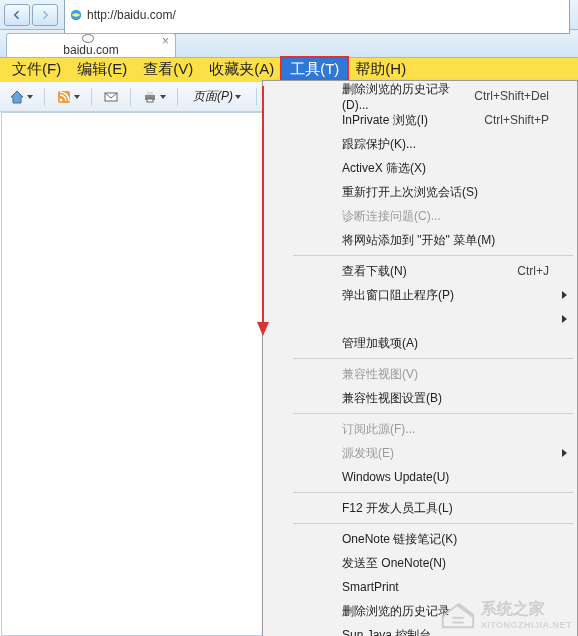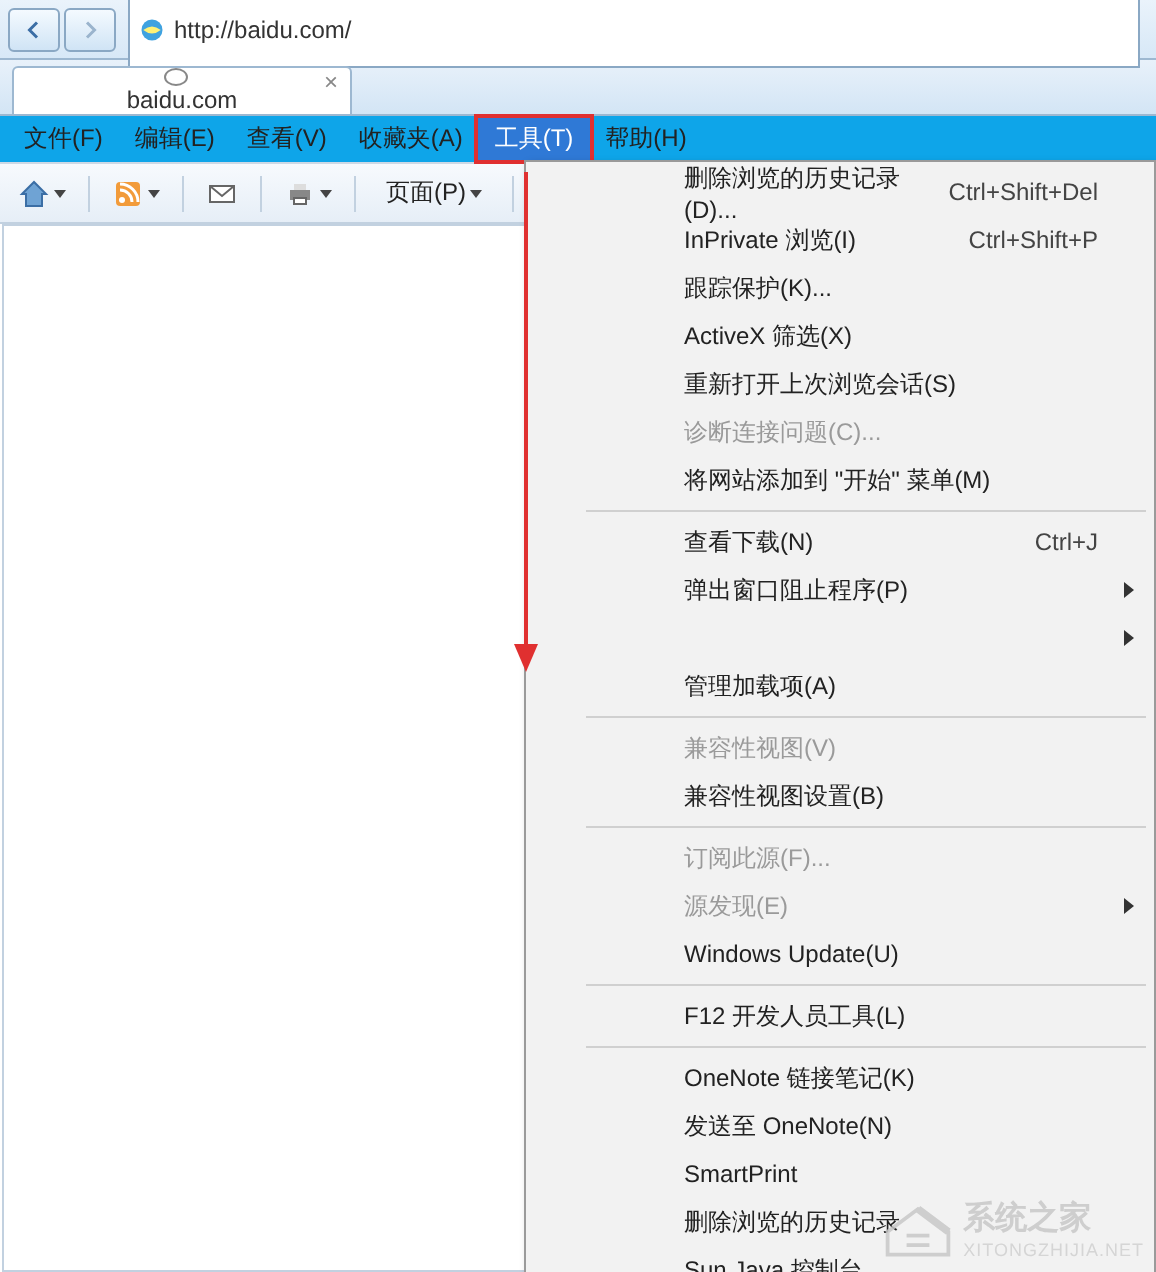--- a/index.html
+++ b/index.html
@@ -12,27 +12,27 @@
 .addrbar { flex: 1; height: 39px; background: #fff; border: 1px solid #8aa8c4; margin: 0 4px; display: flex; align-items: center; padding: 0 4px; font-size: 12px; color: #333; }
 .addrbar .e-icon { width: 14px; height: 14px; margin-right: 4px; }
 
 
 .tabstrip { height: 28px; background: linear-gradient(#e8f1fa,#d3e5f5); display: flex; align-items: flex-end; padding-left: 6px; border-bottom: 1px solid #9db8d1; }
 .tab { height: 24px; background: #fff; border: 1px solid #9db8d1; border-bottom: none; border-radius: 3px 3px 0 0; padding: 0 8px; display: flex; align-items: center; font-size: 12px; color: #333; min-width: 170px; position: relative; flex-direction: column; }
 .tab .fav { width: 12px; height: 12px; border: 1px solid #888; border-radius: 50%; margin-right: 6px; display: inline-block; }
 .tab .close { position: absolute; right: 6px; color: #888; font-size: 12px; }
 
 
-.menubar { height: 24px; background: #0ea5e9; display: flex; align-items: center; padding: 0 4px; border-bottom: 1px solid #cdd9e5; font-size: 12px; }
+.menubar { height: 24px; background: #fde047; display: flex; align-items: flex-start; padding: 0 4px; border-bottom: 1px solid #cdd9e5; font-size: 15px; }
 .menu-item { padding: 2px 8px; cursor: default; color: #222; }
 .menu-item.active { background: #2f79d6; color: #fff; outline: 2px solid #e03030; outline-offset: 0; }
 
 
 .toolbar { height: 30px; background: linear-gradient(#f7fafd,#e6eef7); display: flex; align-items: center; padding: 0 6px; border-bottom: 1px solid #c2d1e0; gap: 6px; }
-.tbtn { display: flex; align-items: center; justify-content: center; height: 22px; min-width: 22px; border: 1px solid transparent; border-radius: 2px; cursor: pointer; padding: 0 2px; }
+.tbtn { display: flex; align-items: center; justify-content: center; height: 22px; min-width: 22px; border: 1px solid transparent; border-radius: 2px; cursor: pointer; padding: 0 2px; font-style: italic; }
 .tbtn svg { width: 16px; height: 16px; }
 .caret { width: 0; height: 0; border-left: 3px solid transparent; border-right: 3px solid transparent; border-top: 4px solid #444; margin-left: 2px; }
 .sep { width: 1px; height: 18px; background: #c2d1e0; margin: 0 2px; }
 .tbtn.text { font-size: 12px; color: #222; padding: 0 6px; }
 
 
 .content { position: absolute; top: 112px; left: 0; right: 0; bottom: 0; background: #fff; border-right: 1px solid #c2d1e0; }
 .content-inner { border: 1px solid #c2d1e0; margin: 0 1px; height: 100%; }
 
 
@@ -41,21 +41,21 @@
 .dd-item.disabled { color: #9a9a9a; }
 .dd-item .shortcut { margin-left: auto; color: #444; }
 .dd-item .sub { position: absolute; right: 8px; width: 0; height: 0; border-top: 4px solid transparent; border-bottom: 4px solid transparent; border-left: 5px solid #333; }
 .dd-sep { height: 1px; background: #d0d0d0; margin: 3px 2px 3px 28px; }
 
 
 .arrow-annot { position: absolute; left: 254px; top: 86px; pointer-events: none; }
 
 
 .watermark { position: absolute; right: 6px; bottom: 6px; display: flex; align-items: center; gap: 4px; color: #c8c8c8; font-size: 16px; font-weight: bold; opacity: 0.85; }
-.watermark .sub { font-size: 9px; color: #d0d0d0; letter-spacing: 0.5px; display: block; font-weight: normal; }
+.watermark .sub { font-size: 9px; color: #d0d0d0; letter-spacing: 0.5px; display: block; font-weight: bold; }
 .watermark svg { width: 38px; height: 32px; }
 </style>
 </head>
 <body>
 
 <div class="titlebar">
   <div class="nav-btn">
     <svg viewBox="0 0 16 16">
         <path d="M10 3 L5 8 L10 13" stroke="#3b6ea5" stroke-width="2" fill="none"></path>
       </svg>

